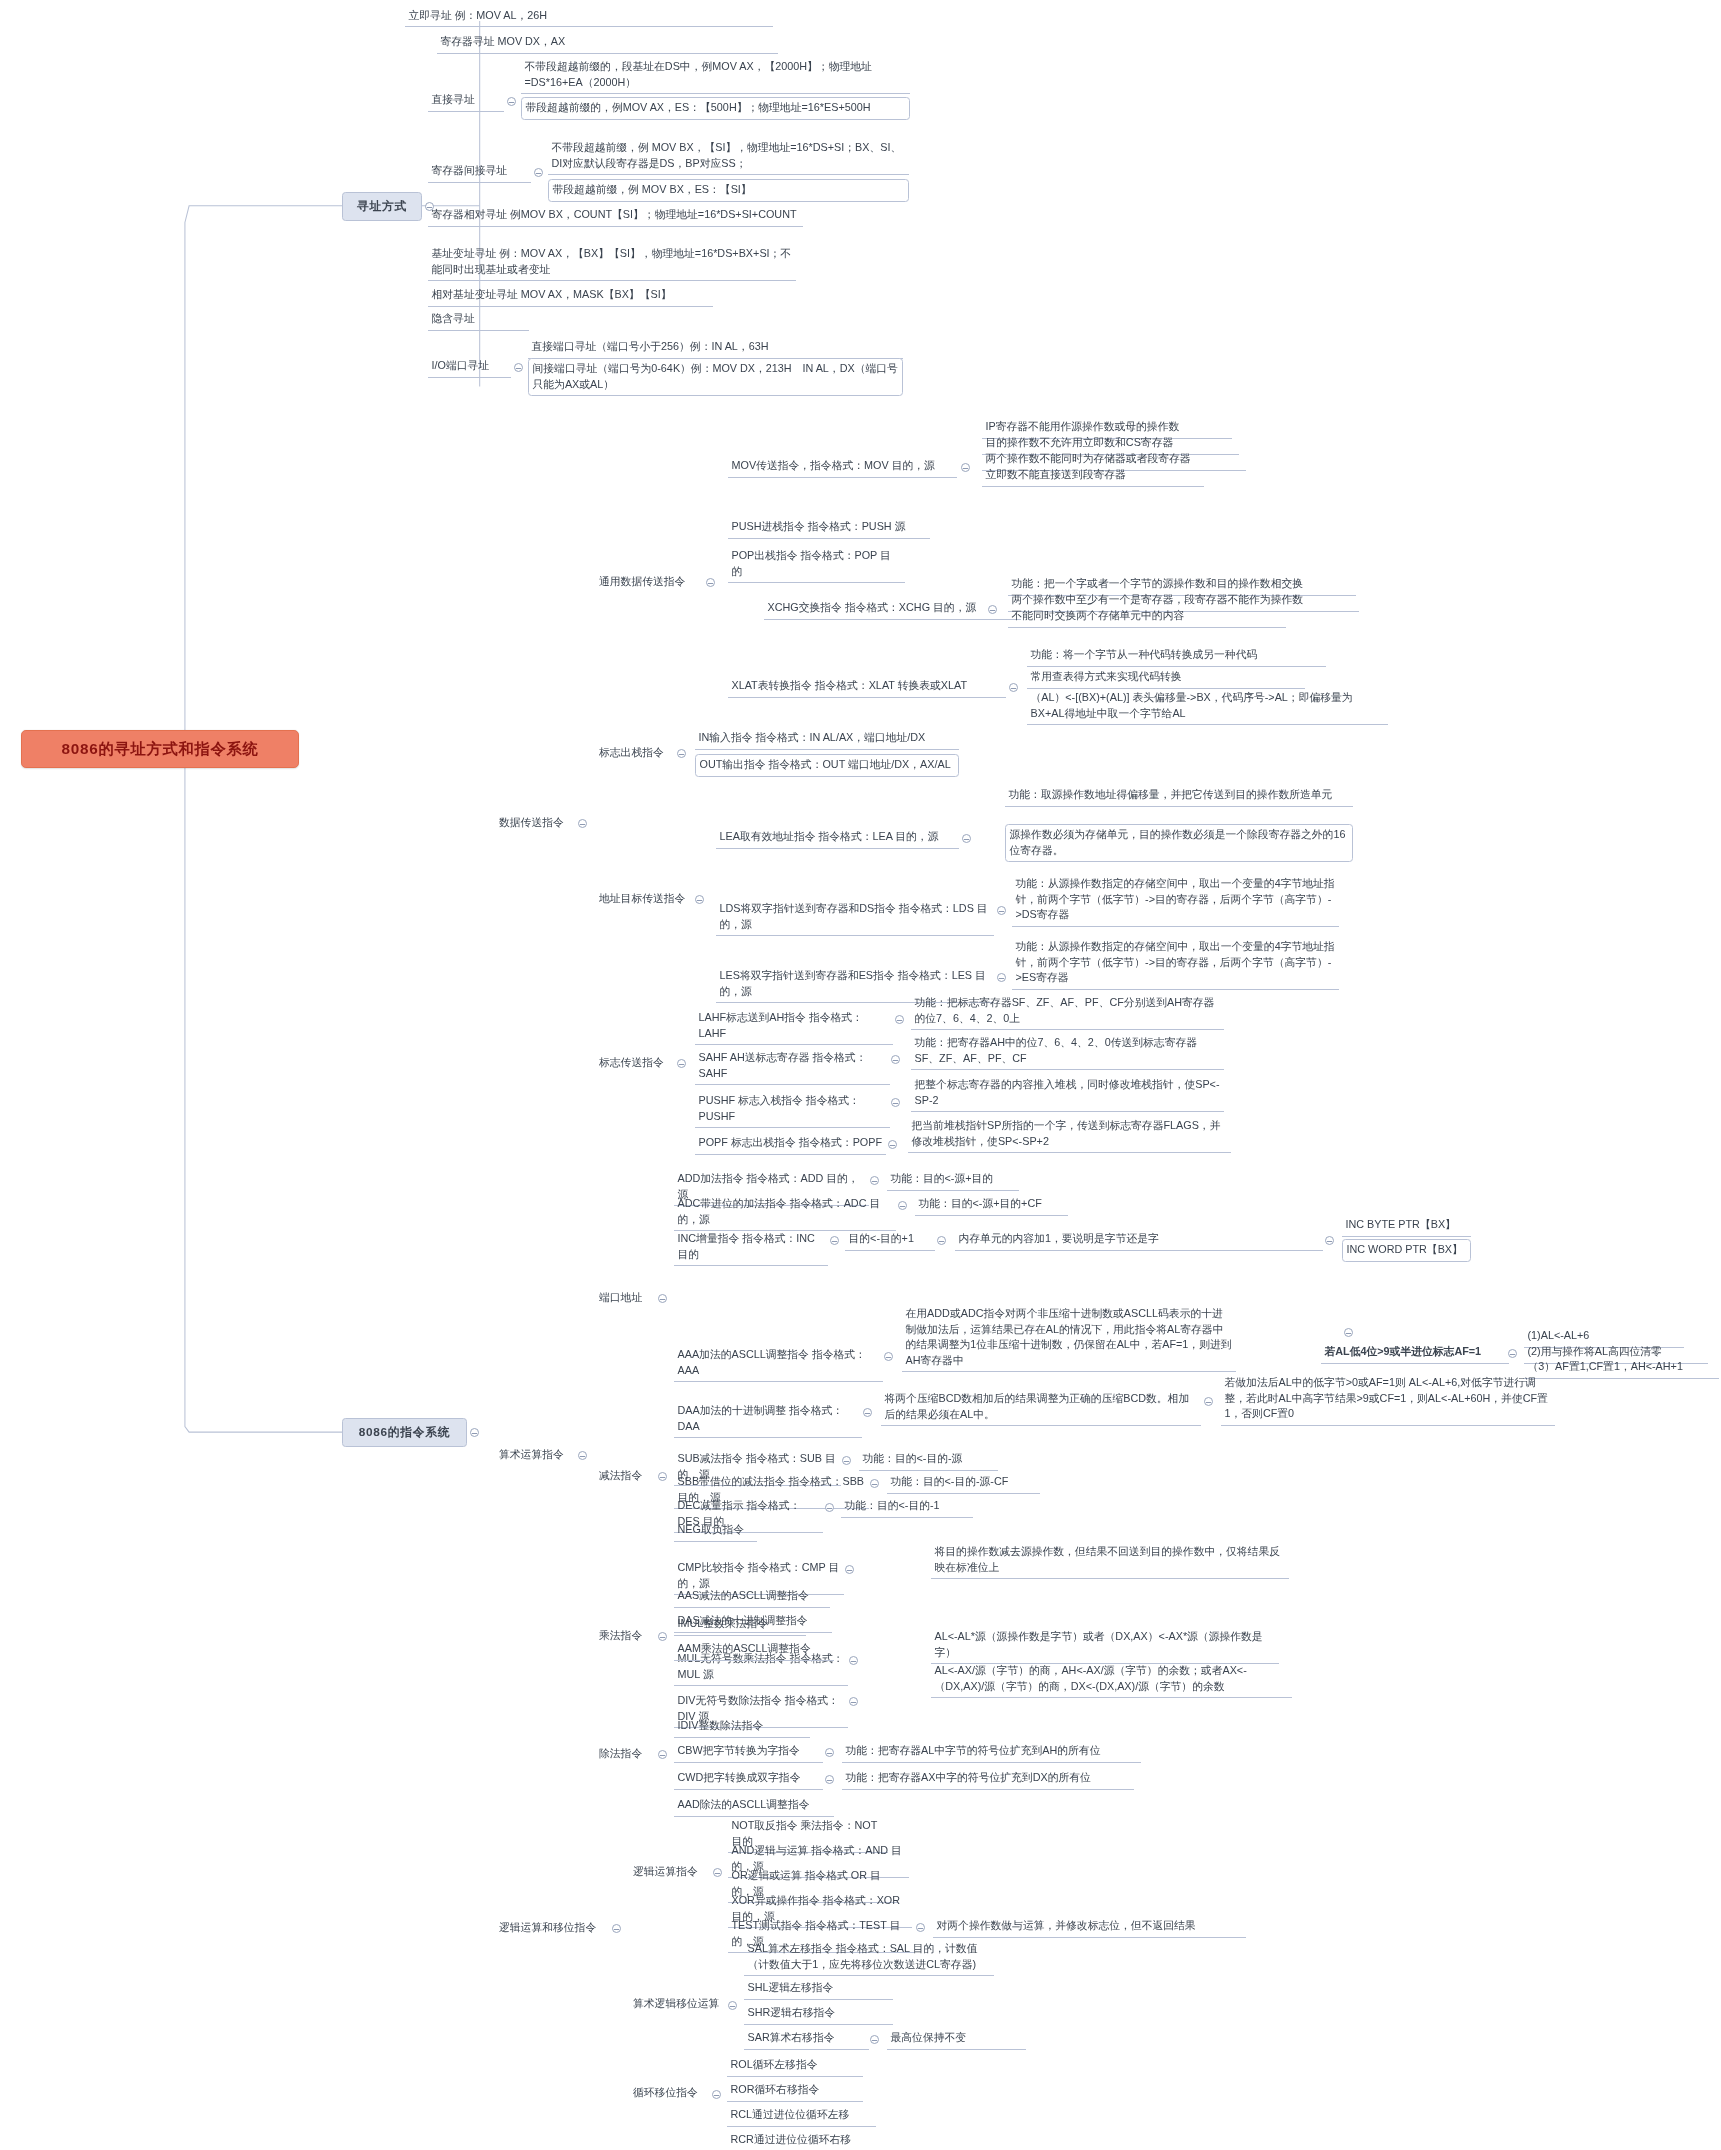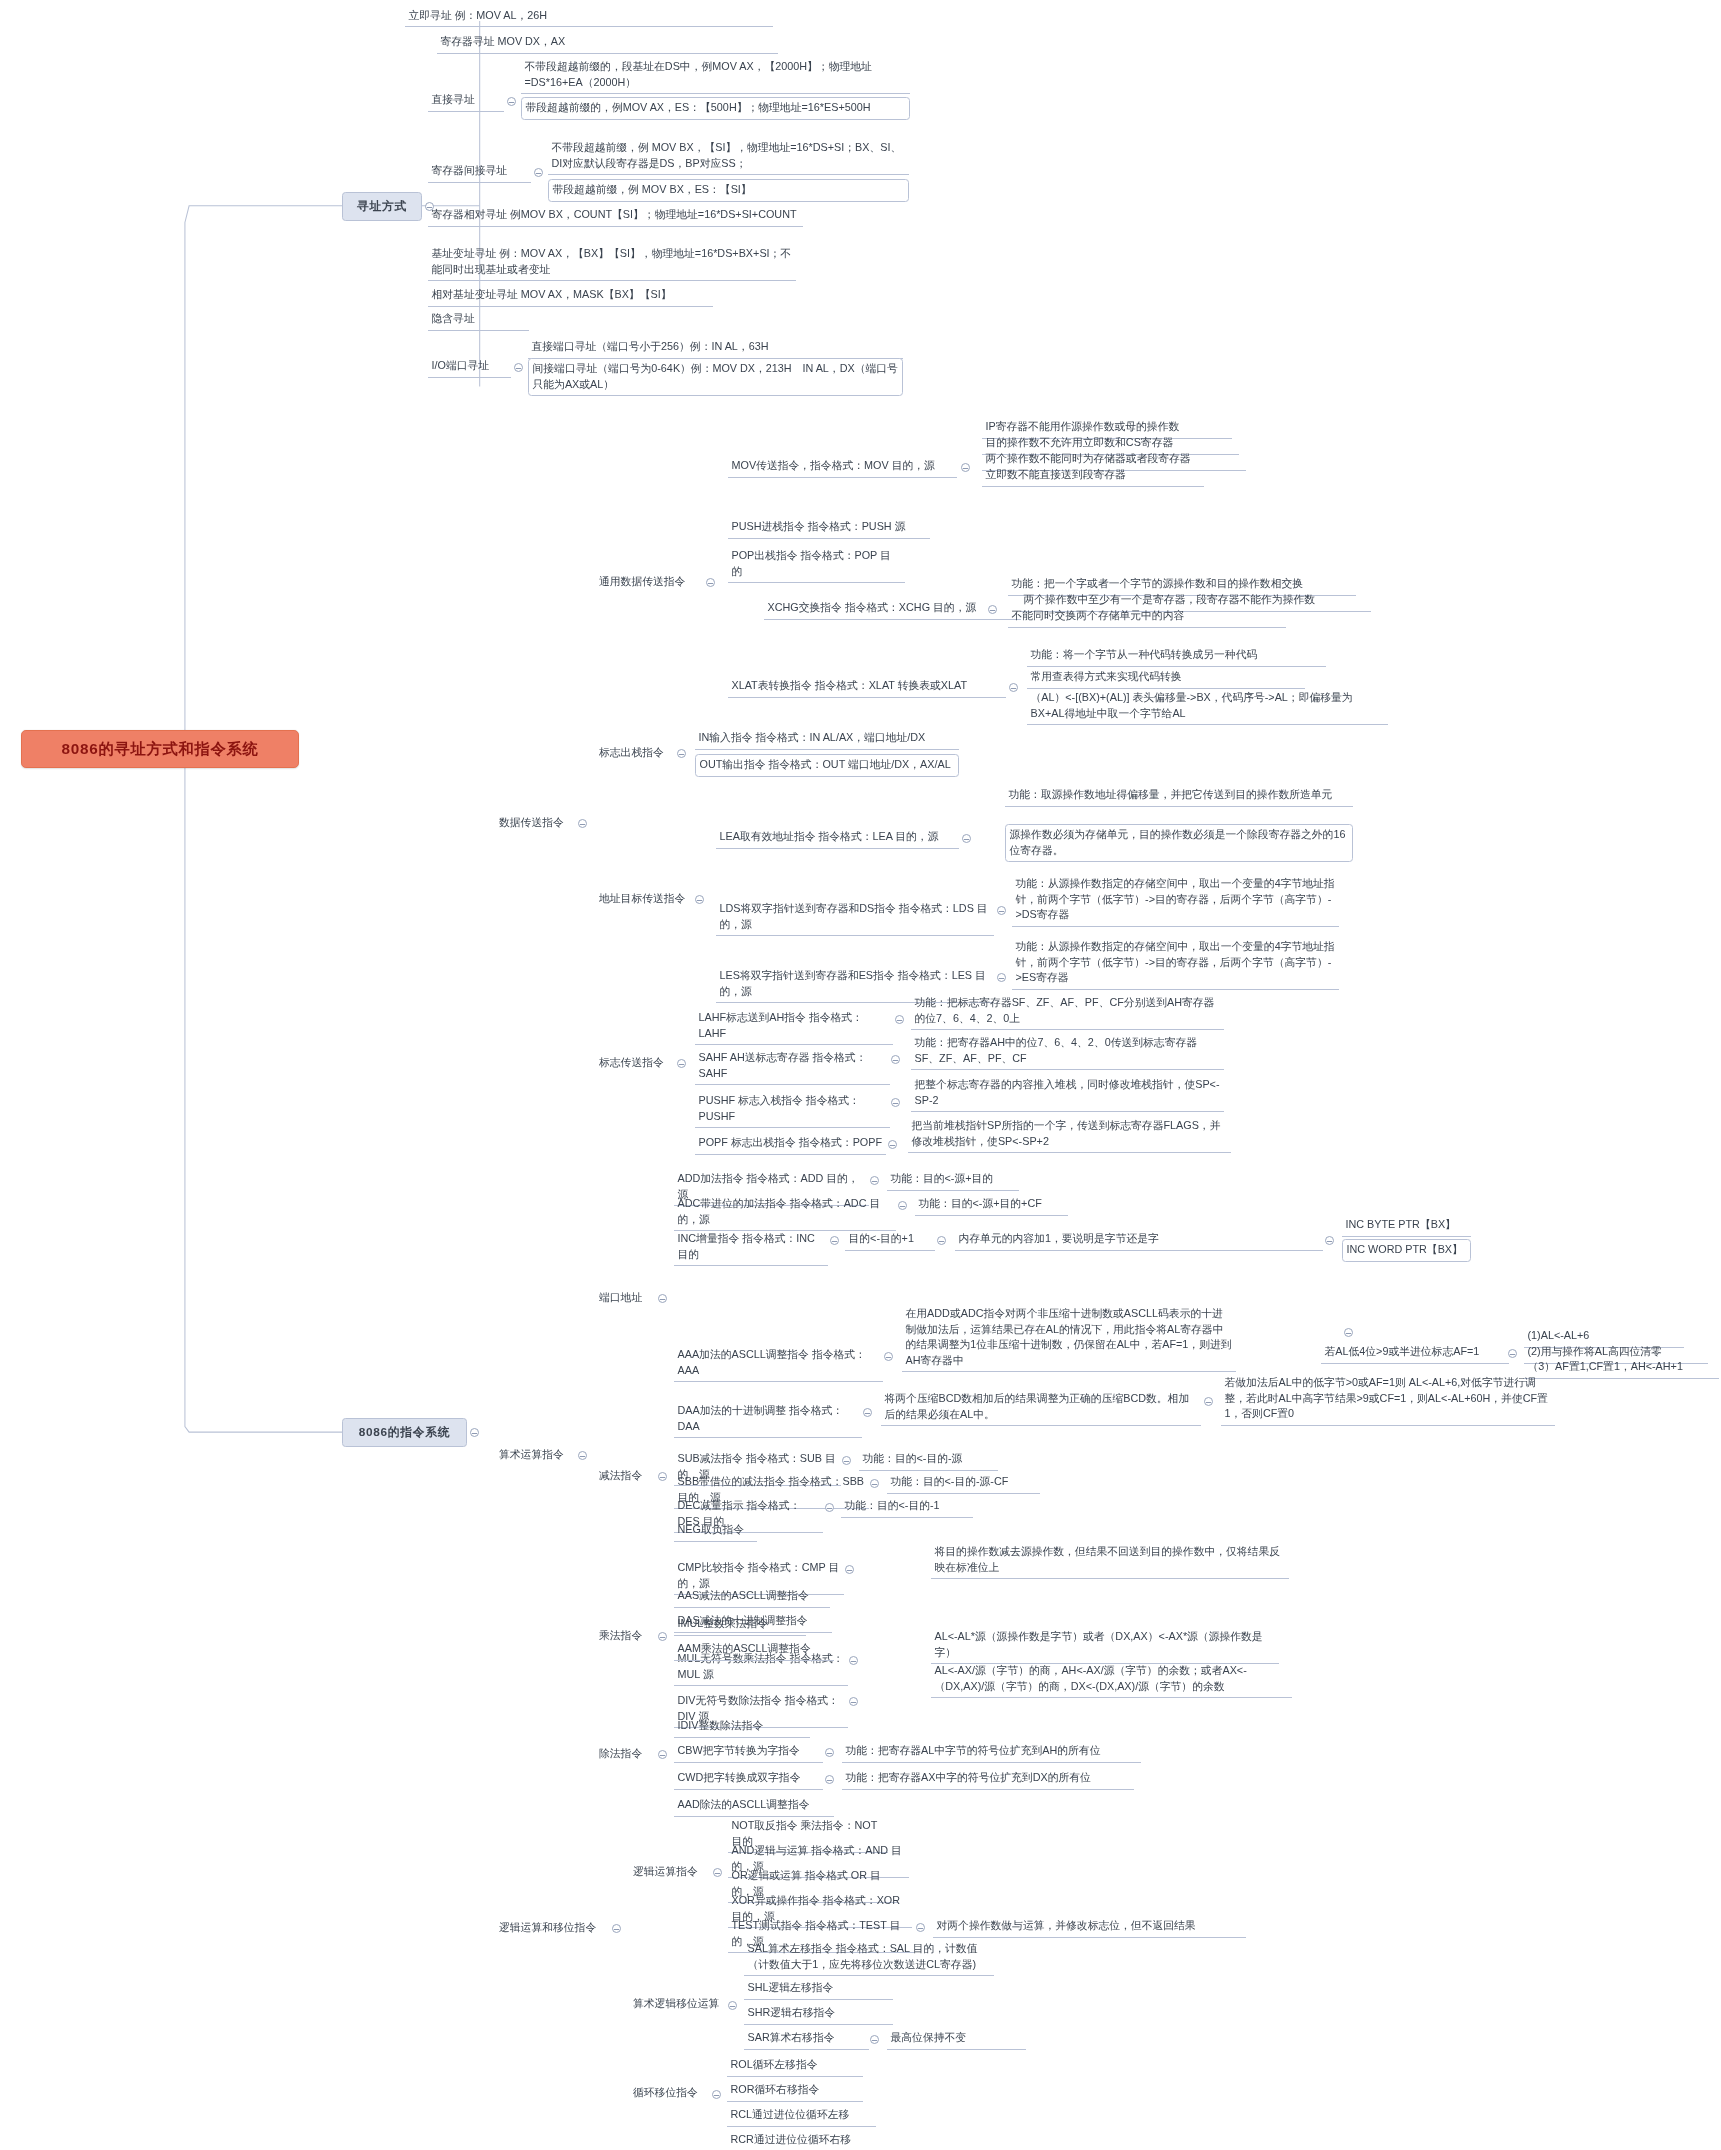--- a/index.html
+++ b/index.html
@@ -100,21 +100,21 @@
   <div class="node topic" style="left:982px;top:433px;width:257px;">目的操作数不允许用立即数和CS寄存器</div>
   <div class="node topic" style="left:982px;top:449px;width:264px;">两个操作数不能同时为存储器或者段寄存器</div>
   <div class="node topic" style="left:982px;top:465px;width:222px;">立即数不能直接送到段寄存器</div>
 
   <div class="node topic" style="left:728px;top:517px;width:202px;">PUSH进栈指令 指令格式：PUSH 源</div>
   <div class="node topic" style="left:728px;top:546px;width:177px;">POP出栈指令 指令格式：POP 目的</div>
 
   <div class="node topic" style="left:764px;top:598px;width:257px;">XCHG交换指令 指令格式：XCHG 目的，源</div>
   <div class="toggle" style="left:988px;top:605px;"></div>
   <div class="node topic" style="left:1008px;top:574px;width:348px;">功能：把一个字或者一个字节的源操作数和目的操作数相交换</div>
-  <div class="node topic" style="left:1008px;top:590px;width:351px;margin-left:12px;">两个操作数中至少有一个是寄存器，段寄存器不能作为操作数</div>
+  <div class="node topic" style="left:1008px;top:590px;width:351px;">两个操作数中至少有一个是寄存器，段寄存器不能作为操作数</div>
   <div class="node topic" style="left:1008px;top:606px;width:278px;">不能同时交换两个存储单元中的内容</div>
 
   <div class="node topic" style="left:728px;top:676px;width:278px;">XLAT表转换指令 指令格式：XLAT 转换表或XLAT</div>
   <div class="toggle" style="left:1009px;top:683px;"></div>
   <div class="node topic" style="left:1027px;top:645px;width:299px;">功能：将一个字节从一种代码转换成另一种代码</div>
   <div class="node topic" style="left:1027px;top:667px;width:278px;">常用查表得方式来实现代码转换</div>
   <div class="node topic" style="left:1027px;top:688px;width:361px;">（AL）&lt;-[(BX)+(AL)] 表头偏移量-&gt;BX，代码序号-&gt;AL；即偏移量为BX+AL得地址中取一个字节给AL</div>
 
   <div class="node lbl" style="left:599px;top:745px;width:76px;">标志出栈指令</div>
   <div class="toggle" style="left:677px;top:749px;"></div>
@@ -176,21 +176,21 @@
   <div class="toggle" style="left:937px;top:1236px;"></div>
   <div class="node topic" style="left:955px;top:1229px;width:368px;">内存单元的内容加1，要说明是字节还是字</div>
   <div class="toggle" style="left:1325px;top:1236px;"></div>
   <div class="node topic" style="left:1342px;top:1215px;width:129px;">INC BYTE PTR【BX】</div>
   <div class="node topic boxed" style="left:1342px;top:1239px;width:129px;">INC WORD PTR【BX】</div>
 
   <div class="node topic" style="left:674px;top:1345px;width:209px;">AAA加法的ASCLL调整指令 指令格式：AAA</div>
   <div class="toggle" style="left:884px;top:1352px;"></div>
   <div class="node topic" style="left:902px;top:1304px;width:334px;">在用ADD或ADC指令对两个非压缩十进制数或ASCLL码表示的十进制做加法后，运算结果已存在AL的情况下，用此指令将AL寄存器中的结果调整为1位非压缩十进制数，仍保留在AL中，若AF=1，则进到AH寄存器中</div>
   <div class="toggle" style="left:1344px;top:1328px;"></div>
-  <div class="node topic" style="left:1321px;top:1342px;width:188px;">若AL低4位&gt;9或半进位标志AF=1</div>
+  <div class="node topic" style="left:1321px;top:1342px;width:188px;font-weight:bold;">若AL低4位&gt;9或半进位标志AF=1</div>
   <div class="toggle" style="left:1508px;top:1349px;"></div>
   <div class="node topic" style="left:1524px;top:1326px;width:160px;">(1)AL&lt;-AL+6</div>
   <div class="node topic" style="left:1524px;top:1342px;width:184px;">(2)用与操作将AL高四位清零</div>
   <div class="node topic" style="left:1524px;top:1357px;width:195px;">（3）AF置1,CF置1，AH&lt;-AH+1</div>
 
   <div class="node topic" style="left:674px;top:1401px;width:188px;">DAA加法的十进制调整 指令格式：DAA</div>
   <div class="toggle" style="left:863px;top:1408px;"></div>
   <div class="node topic" style="left:881px;top:1389px;width:320px;">将两个压缩BCD数相加后的结果调整为正确的压缩BCD数。相加后的结果必须在AL中。</div>
   <div class="toggle" style="left:1204px;top:1397px;"></div>
   <div class="node topic" style="left:1221px;top:1373px;width:334px;">若做加法后AL中的低字节&gt;0或AF=1则 AL&lt;-AL+6,对低字节进行调整，若此时AL中高字节结果&gt;9或CF=1，则AL&lt;-AL+60H，并使CF置1，否则CF置0</div>

